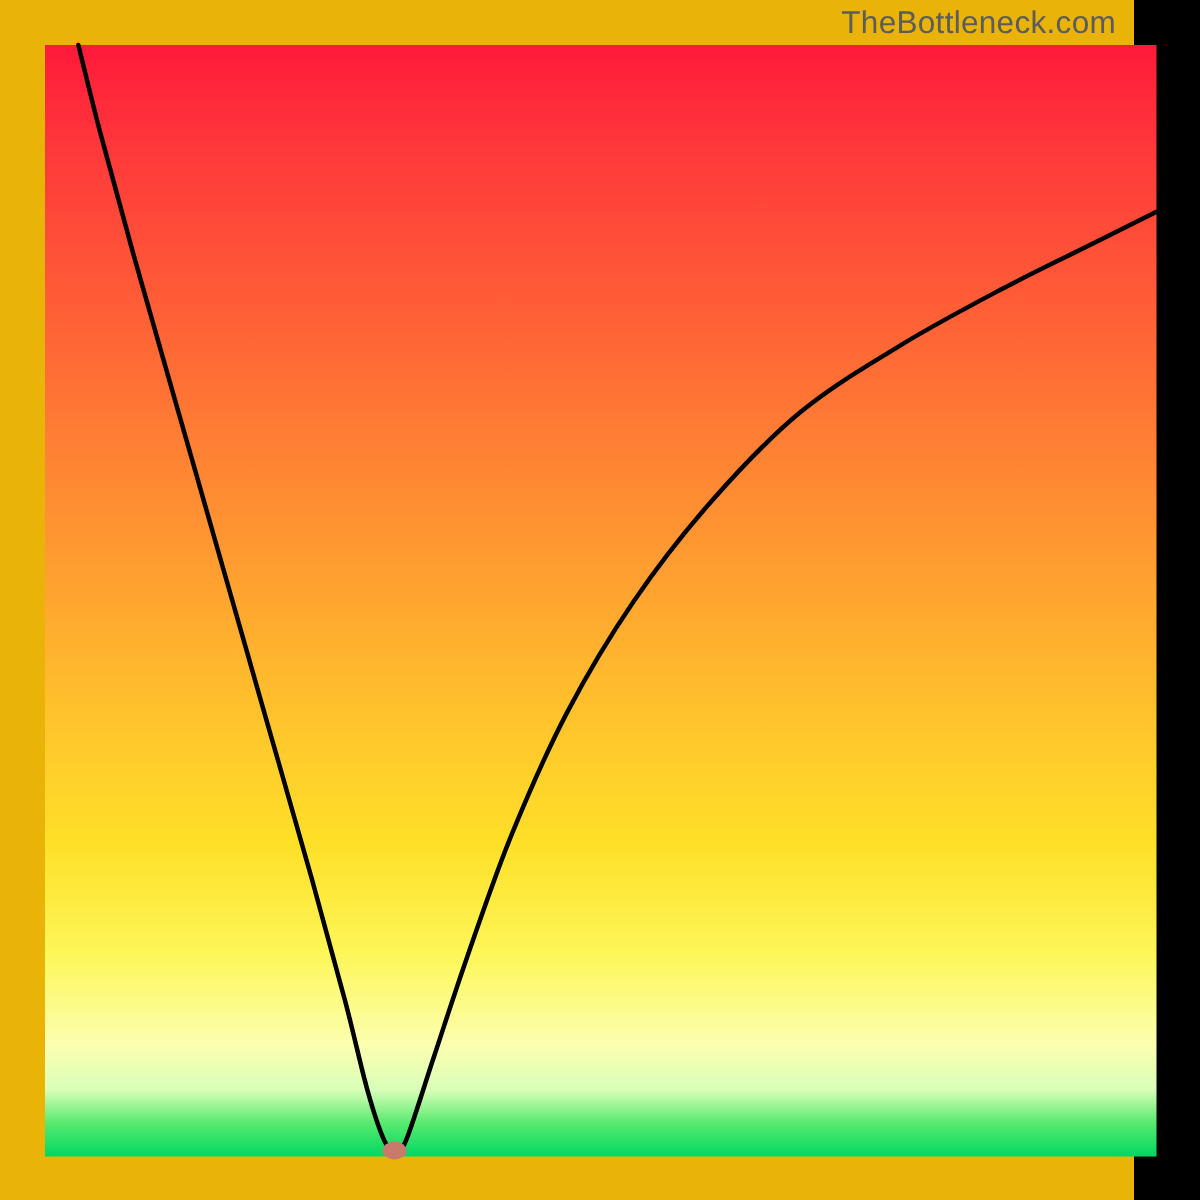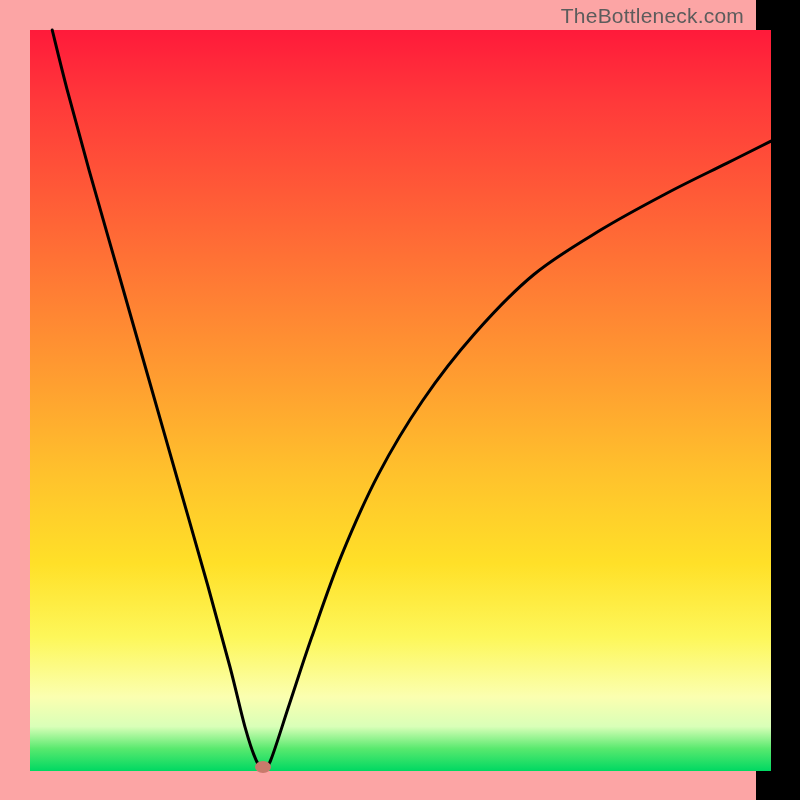--- a/index.html
+++ b/index.html
@@ -8,21 +8,21 @@
     width: 800px;
     height: 800px;
     background: #000;
     font-family: Arial, Helvetica, sans-serif;
     overflow: hidden;
   }
   .frame {
     position: relative;
     width: 756px;
     height: 800px;
-    background: #fca5a5;
+    background: #eab308;
     text-decoration: underline;
   }
   .plot {
     position: absolute;
     left: 30px;
     top: 30px;
     width: 741px;
     height: 741px;
     
     background: linear-gradient(

